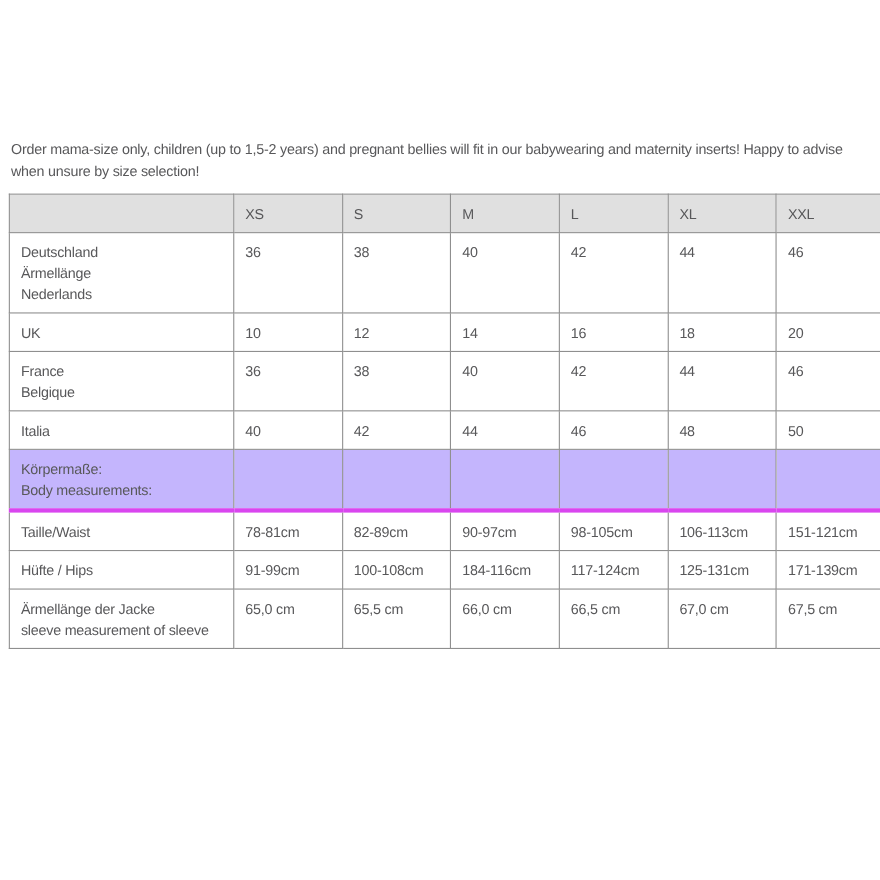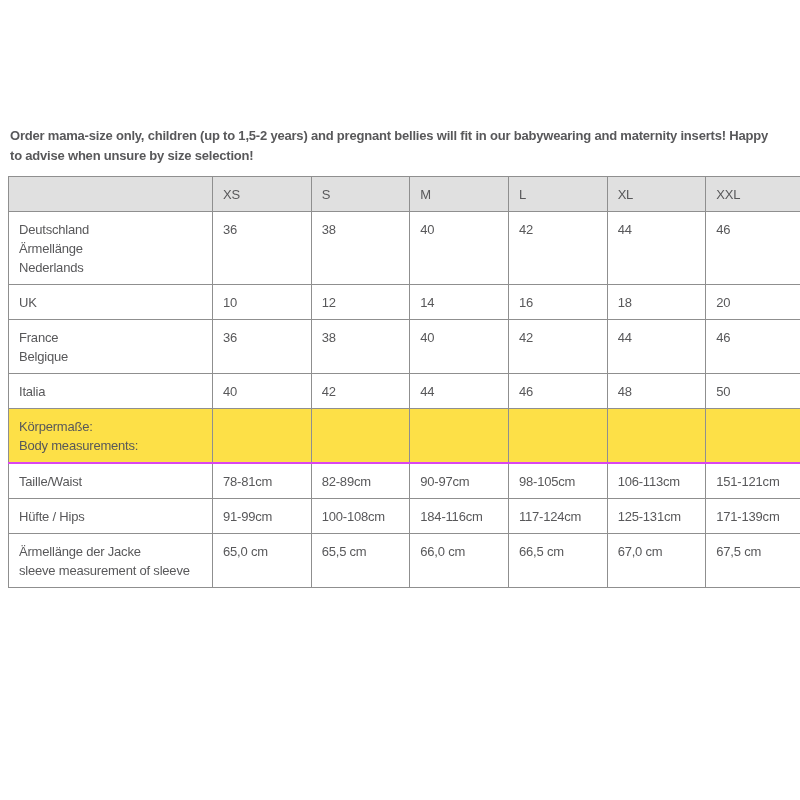--- a/index.html
+++ b/index.html
@@ -14,21 +14,20 @@
     color: #58585a;
     letter-spacing: -0.2px;
     overflow: hidden;
   }
   .intro {
     margin: 126px 10px 0 10px;
     width: 770px;
     font-size: 13px;
     line-height: 19.5px;
     color: #58585a;
-    font-weight: bold;
   }
   table.size-chart {
     border-collapse: collapse;
     table-layout: fixed;
     margin: 11px 0 0 8px;
     width: 797px;
   }
   table.size-chart th,
   table.size-chart td {
     border: 1px solid #8f8f8f;
@@ -39,22 +38,22 @@
     text-align: left;
     vertical-align: top;
     color: #58585a;
     overflow: hidden;
     white-space: nowrap;
   }
   table.size-chart thead th {
     background: #e0e0e0;
   }
   table.size-chart tr.section td {
-    background: #fde047;
-    border-bottom: 2px solid #d946ef;
+    background: #c4b5fd;
+    border-bottom: 4px solid #d946ef;
   }
   col.label-col { width: 204px; }
 </style>
 </head>
 <body>
 
 <main>
   <p class="intro">Order mama-size only, children (up to 1,5-2 years) and pregnant bellies will fit in our babywearing and maternity inserts! Happy to advise when unsure by size selection!</p>
 
   <table class="size-chart">

